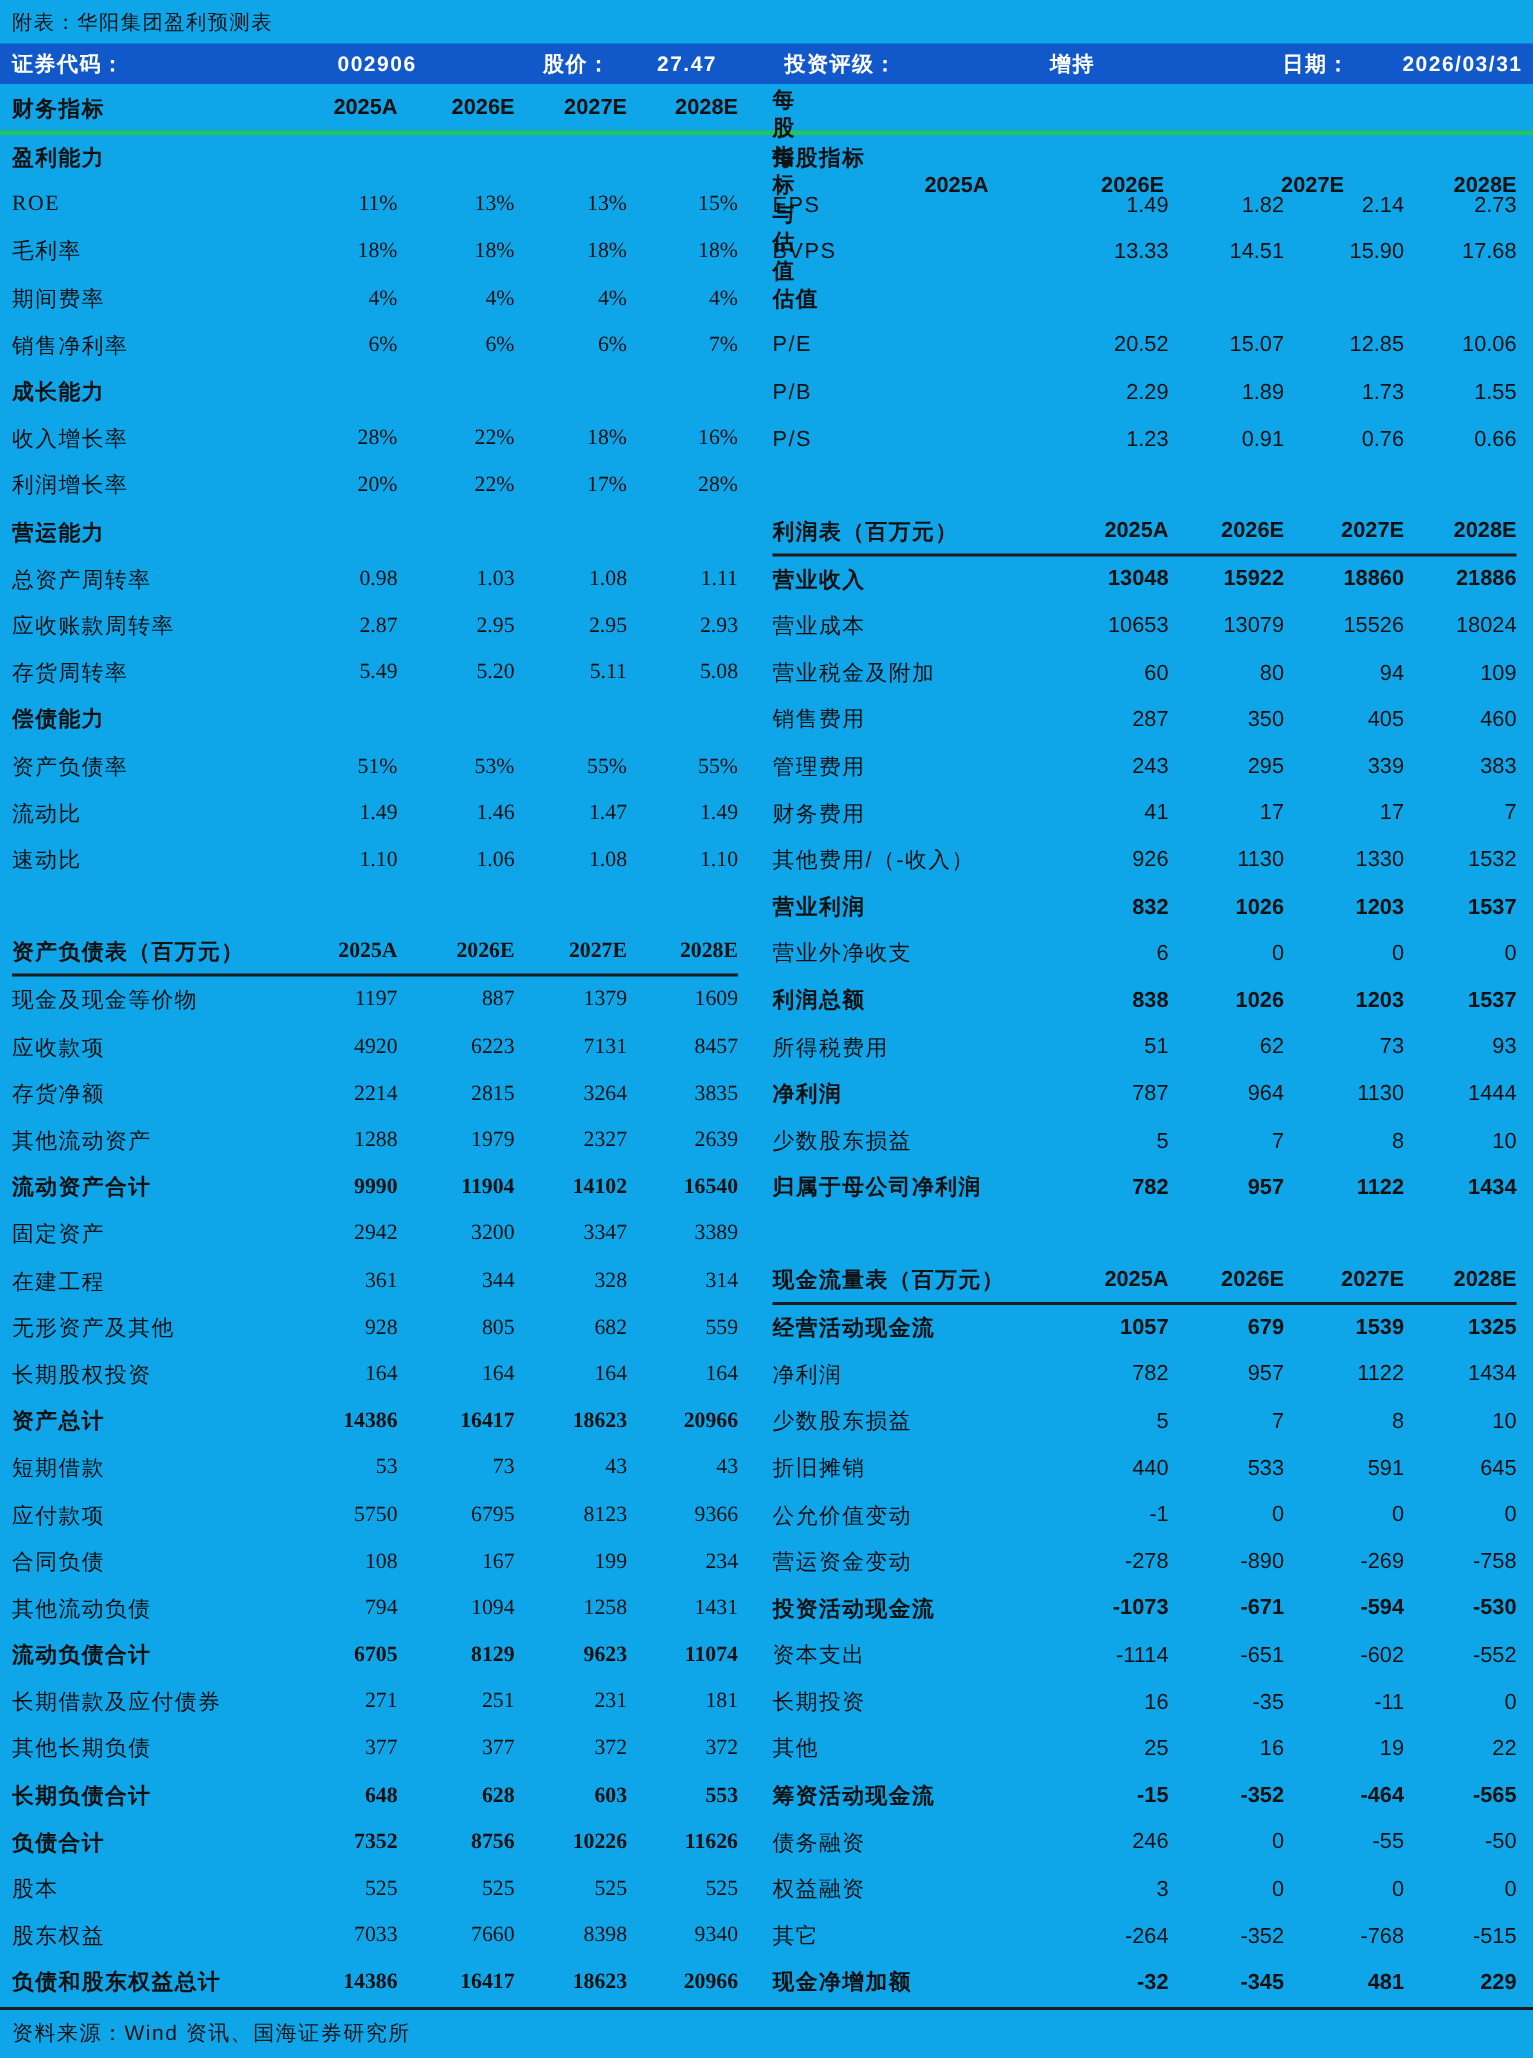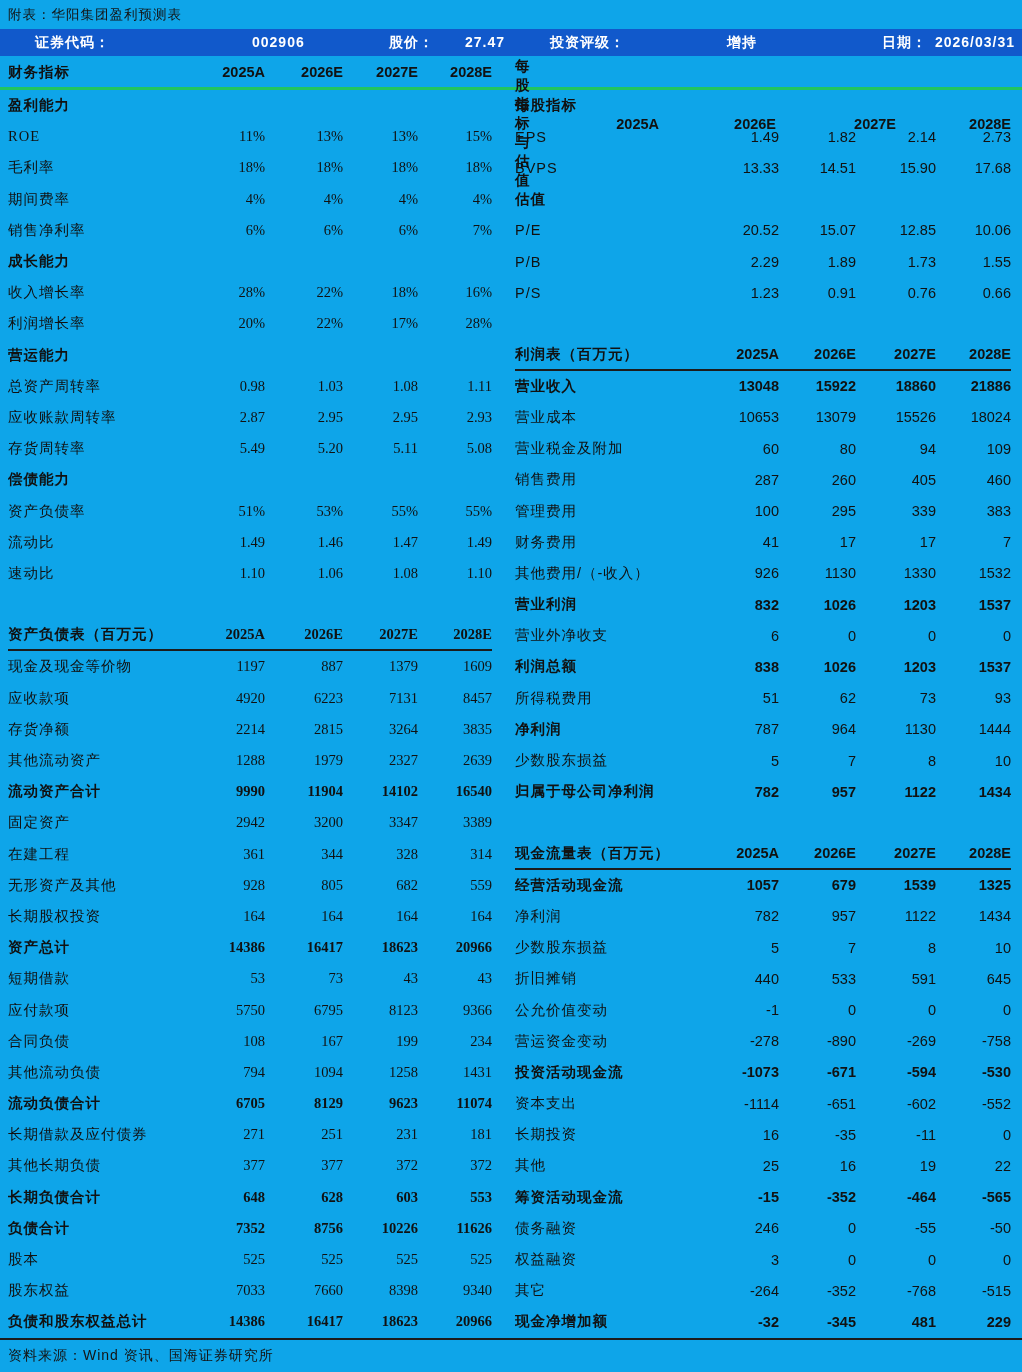--- a/index.html
+++ b/index.html
@@ -1,21 +1,21 @@
 <!DOCTYPE html>
 <html><head>
 <meta charset="utf-8">
 <style>
   html,body{margin:0;padding:0;background:#ffffff;}
   #page{position:relative;width:1022px;height:1372px;background:#0ea5e9;overflow:hidden;
         font-family:"Liberation Sans","DejaVu Sans",sans-serif;color:#111;}
   .title{position:absolute;top:6px;left:8px;font-size:13.5px;color:#141414;letter-spacing:1px;}
   
   .topbar{position:absolute;top:29px;left:0;width:1022px;height:27px;background:#1159cb;}
-  .topbar span{position:absolute;top:0;line-height:27px;color:#ffffff;font-weight:700;font-size:14px;letter-spacing:1px;margin-left:27px;}
+  .topbar span{position:absolute;top:0;line-height:27px;color:#ffffff;font-weight:700;font-size:14px;letter-spacing:1px;}
   .tb-code-label{left:8px;}
   .tb-code-value{left:225px;}
   .tb-price-label{left:362px;}
   .tb-price-value{left:438px;}
   .tb-rating-label{left:523px;}
   .tb-rating-value{left:700px;}
   .tb-date-label{left:855px;}
   .tb-date-value{right:7px;}
   
   .colheads{position:absolute;top:57px;left:0;width:1022px;height:30px;border-bottom:3px solid #22c55e;display:flex;}
@@ -438,27 +438,27 @@
         <div class="trow d">
           <div class="cell label">营业税金及附加</div>
           <div class="cell num">60</div>
           <div class="cell num">80</div>
           <div class="cell num">94</div>
           <div class="cell num">109</div>
         </div>
         <div class="trow d">
           <div class="cell label">销售费用</div>
           <div class="cell num">287</div>
-          <div class="cell num">260</div>
+          <div class="cell num">350</div>
           <div class="cell num">405</div>
           <div class="cell num">460</div>
         </div>
         <div class="trow d">
           <div class="cell label">管理费用</div>
-          <div class="cell num">100</div>
+          <div class="cell num">243</div>
           <div class="cell num">295</div>
           <div class="cell num">339</div>
           <div class="cell num">383</div>
         </div>
         <div class="trow d">
           <div class="cell label">财务费用</div>
           <div class="cell num">41</div>
           <div class="cell num">17</div>
           <div class="cell num">17</div>
           <div class="cell num">7</div>

